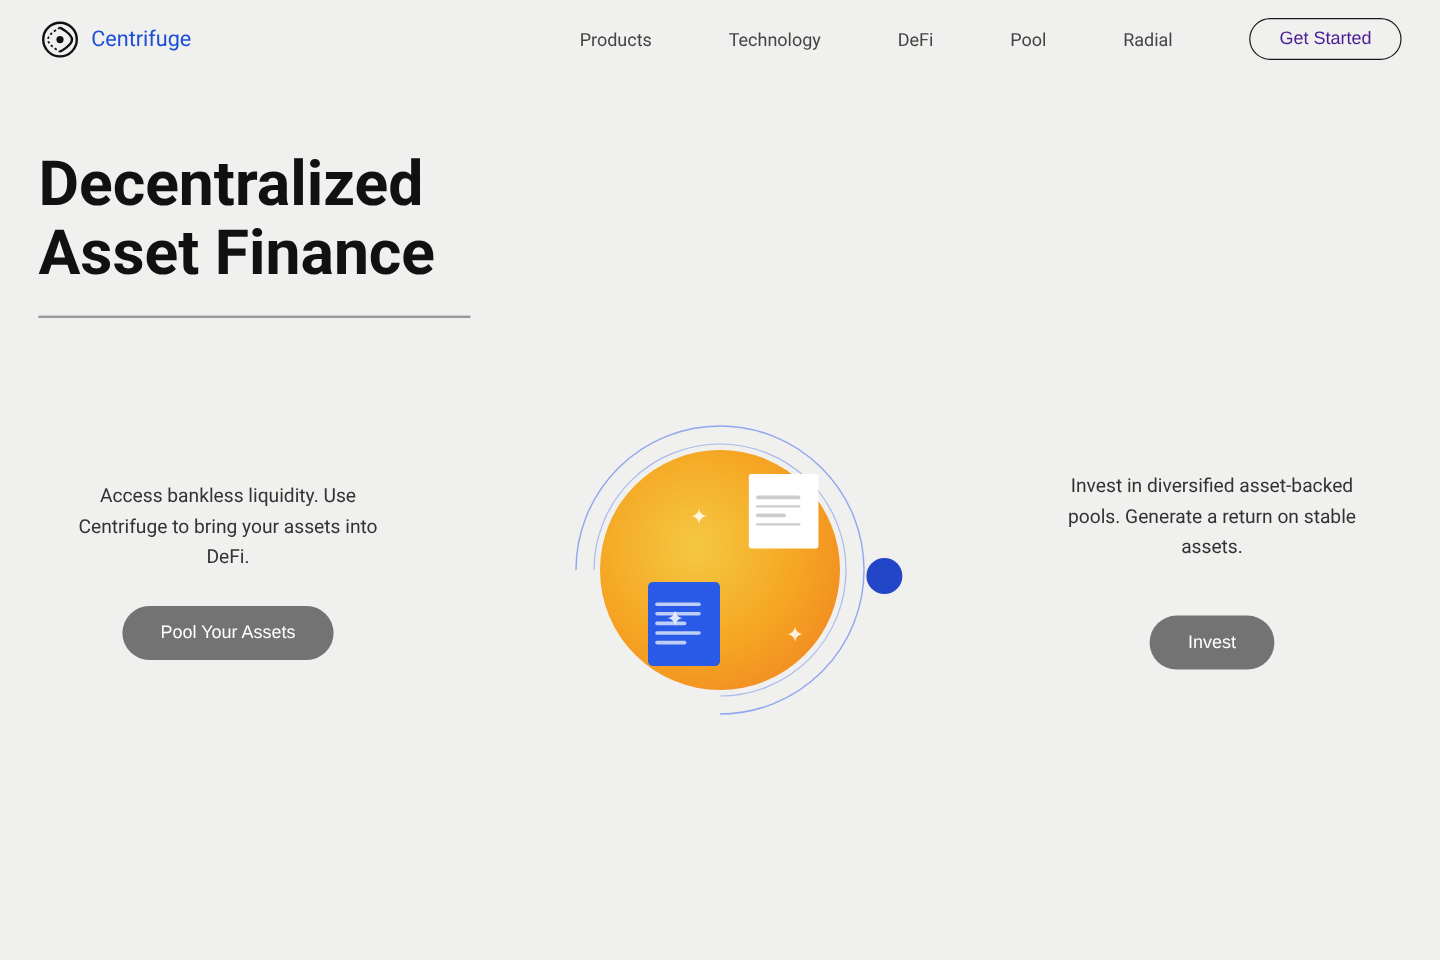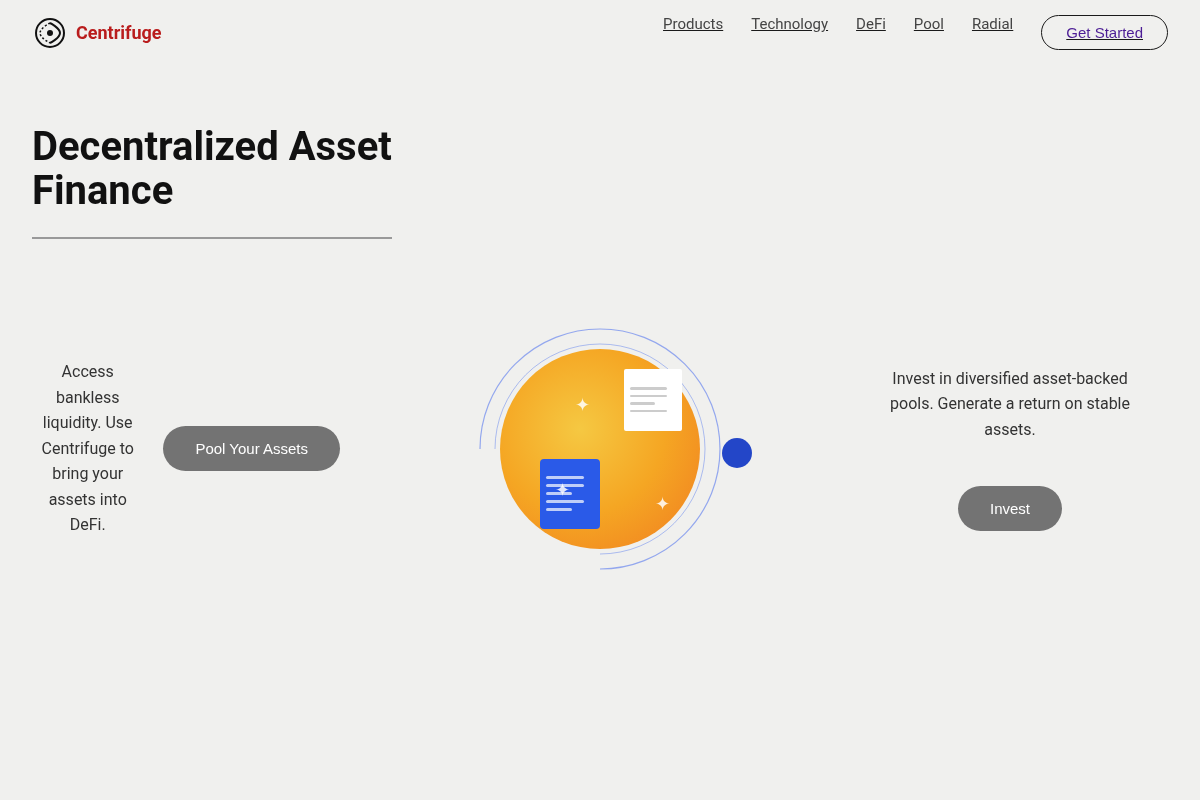--- a/index.html
+++ b/index.html
@@ -31,29 +31,28 @@
       color: #1a1a1a;
     }
 
     .logo-icon {
       width: 36px;
       height: 36px;
     }
 
     .logo-text {
       font-size: 18px;
-      font-weight: 700;
-      color: #b91c1c;
+      font-weight: 400;
+      color: #1d4ed8;
     }
 
     .nav-links {
       display: flex;
-      align-items: flex-start;
-      gap: 28px;
-      text-decoration: underline;
+      align-items: center;
+      gap: 64px;
     }
 
     .nav-link {
       text-decoration: none;
       color: #444;
       font-size: 15px;
       font-weight: 400;
     }
 
     .nav-cta {
@@ -67,21 +66,21 @@
       cursor: pointer;
     }
 
     
     .hero {
       padding: 60px 32px 0 32px;
       position: relative;
     }
 
     .hero-title {
-      font-size: 40px;
+      font-size: 52px;
       font-weight: 700;
       line-height: 1.1;
       max-width: 420px;
       color: #111;
     }
 
     .hero-divider {
       width: 360px;
       height: 1.5px;
       background-color: #999;
@@ -94,21 +93,21 @@
       align-items: center;
       justify-content: space-between;
       padding: 20px 40px 0 40px;
       margin-top: 20px;
     }
 
     
     .left-side {
       width: 300px;
       display: flex;
-      flex-direction: row;
+      flex-direction: column;
       align-items: center;
       gap: 28px;
     }
 
     .left-text {
       font-size: 16px;
       line-height: 1.6;
       text-align: center;
       color: #333;
       max-width: 260px;

